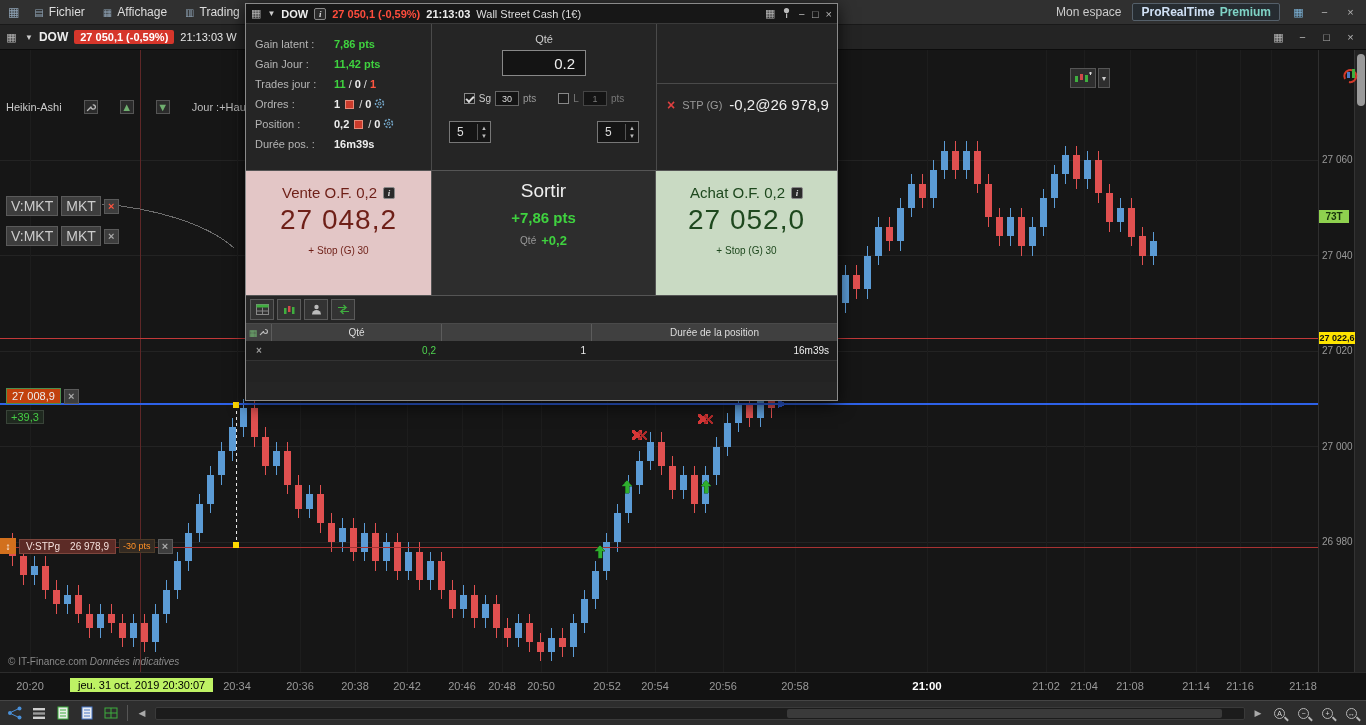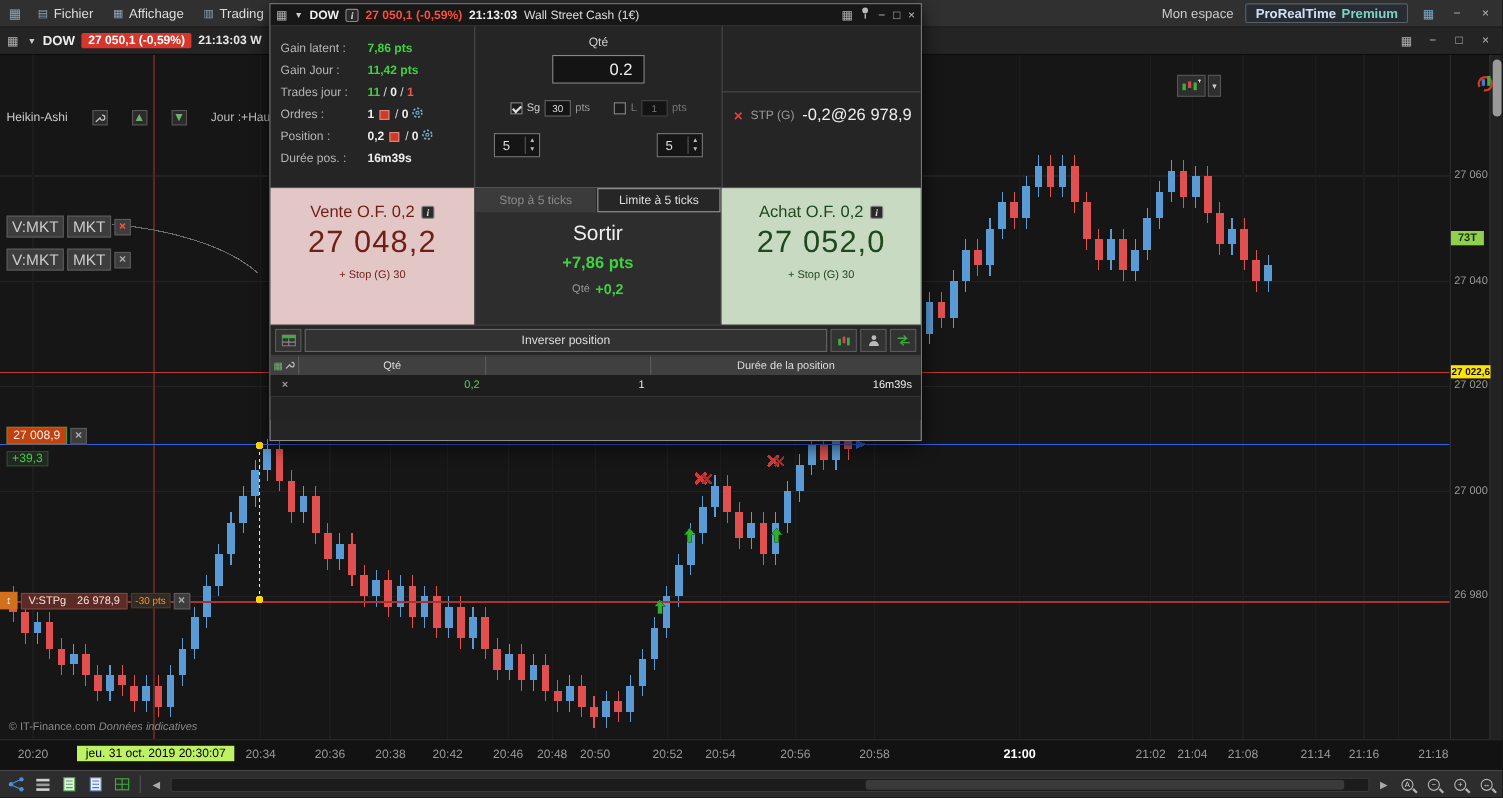--- a/index.html
+++ b/index.html
@@ -14,21 +14,21 @@
   .prt-chip{border:1px solid #55606a;background:#262c31;padding:1px 8px;border-radius:2px;display:flex;gap:5px;cursor:pointer}
   .brand{color:#cfe0f5;font-weight:bold}
   .plan{color:#7fd3c6;font-weight:bold}
   .win-glyph{color:#b5b5b5;font-size:11px;width:15px;text-align:center;cursor:pointer}
   
   .main-titlebar{position:absolute;top:25px;left:0;width:1366px;height:25px;background:#242424;border-bottom:1px solid #0c0c0c;display:flex;align-items:center;padding:0 4px;z-index:1}
   .mt-left{display:flex;align-items:center;gap:6px;width:242px;overflow:hidden;white-space:nowrap;flex-shrink:0}
   .caret{color:#ccc;font-size:8px}
   .tb-symbol{font-weight:bold;color:#eee}
   .price-badge{background:#d6362b;color:#fff;font-size:11px;font-weight:bold;padding:1px 6px;border-radius:2px}
-  .mt-time{font-size:11px;color:#e8e8e8;font-weight:bold}
+  .mt-time{font-size:11px;color:#e8e8e8;font-weight:normal}
   .mt-right{margin-left:auto;display:flex;gap:9px;color:#bbb;font-size:11px;align-items:center;padding-right:4px}
   
   .chart-area{position:absolute;top:50px;left:0;width:1366px;height:622px;background:#161616}
   #chart-svg{position:absolute;left:0;top:0}
   .hk-row{position:absolute;left:6px;top:50px;display:flex;align-items:center;gap:22px;font-size:11px;color:#ccc;z-index:2}
   .mini-btn{width:14px;height:14px;background:#2b2b2b;border:1px solid #555;display:flex;align-items:center;justify-content:center;cursor:pointer}
   .ord-row{position:absolute;display:flex;gap:3px;align-items:center;z-index:2;left:6px}
   .ord-badge{background:#3d3d3d;border:1px solid #5a5a5a;color:#ccc;font-size:14px;padding:1px 4px}
   .ord-close{width:15px;height:15px;display:flex;align-items:center;justify-content:center;font-weight:bold;background:#3d3d3d;border:1px solid #5a5a5a;font-size:11px;cursor:pointer}
   .ord-close.red{color:#ff5540}.ord-close.gray{color:#aaa}
@@ -714,24 +714,20 @@
   <div class="ow-buttons">
     <div class="sell-btn">
       <span class="bb-title">
           <span>Vente O.F. 0,2</span>
           <span class="info">i</span>
         </span>
       <span class="bb-price">27 048,2</span>
       <span class="bb-sub">+ Stop (G) 30</span>
     </div>
     <div class="mid-col">
-      <div class="tabs">
-        <span class="tab inactive">Stop à 5 ticks</span>
-        <span class="tab active">Limite à 5 ticks</span>
-      </div>
       <div class="sortir">
         <span class="sortir-label">Sortir</span>
         <span class="sortir-gain">+7,86 pts</span>
         <span class="sortir-qty">
             <span>Qté</span>
             <b>+0,2</b>
           </span>
       </div>
     </div>
     <div class="buy-btn">
@@ -746,21 +742,20 @@
 
   <div class="ow-actions">
     <span class="icon-btn">
         <svg width="13" height="11" viewBox="0 0 13 11">
           <rect x="0.5" y="0.5" width="12" height="10" fill="none" stroke="#888"></rect>
           <rect x="0.5" y="0.5" width="12" height="3" fill="#3fae3f"></rect>
           <line x1="6.5" y1="3.5" x2="6.5" y2="10.5" stroke="#888"></line>
           <line x1="0.5" y1="7" x2="12.5" y2="7" stroke="#888"></line>
         </svg>
       </span>
-    <span class="act-btn">Inverser position</span>
     <span class="icon-btn">
         <svg width="13" height="11" viewBox="0 0 13 11">
           <rect x="1" y="4" width="2.5" height="6" fill="#3fae3f"></rect>
           <rect x="5" y="2" width="2.5" height="6" fill="#d04a4a"></rect>
           <rect x="9" y="3" width="2.5" height="7" fill="#3fae3f"></rect>
         </svg>
       </span>
     <span class="icon-btn">
         <svg width="11" height="11" viewBox="0 0 11 11">
           <circle cx="5.5" cy="3" r="2.2" fill="#bbb"></circle>

